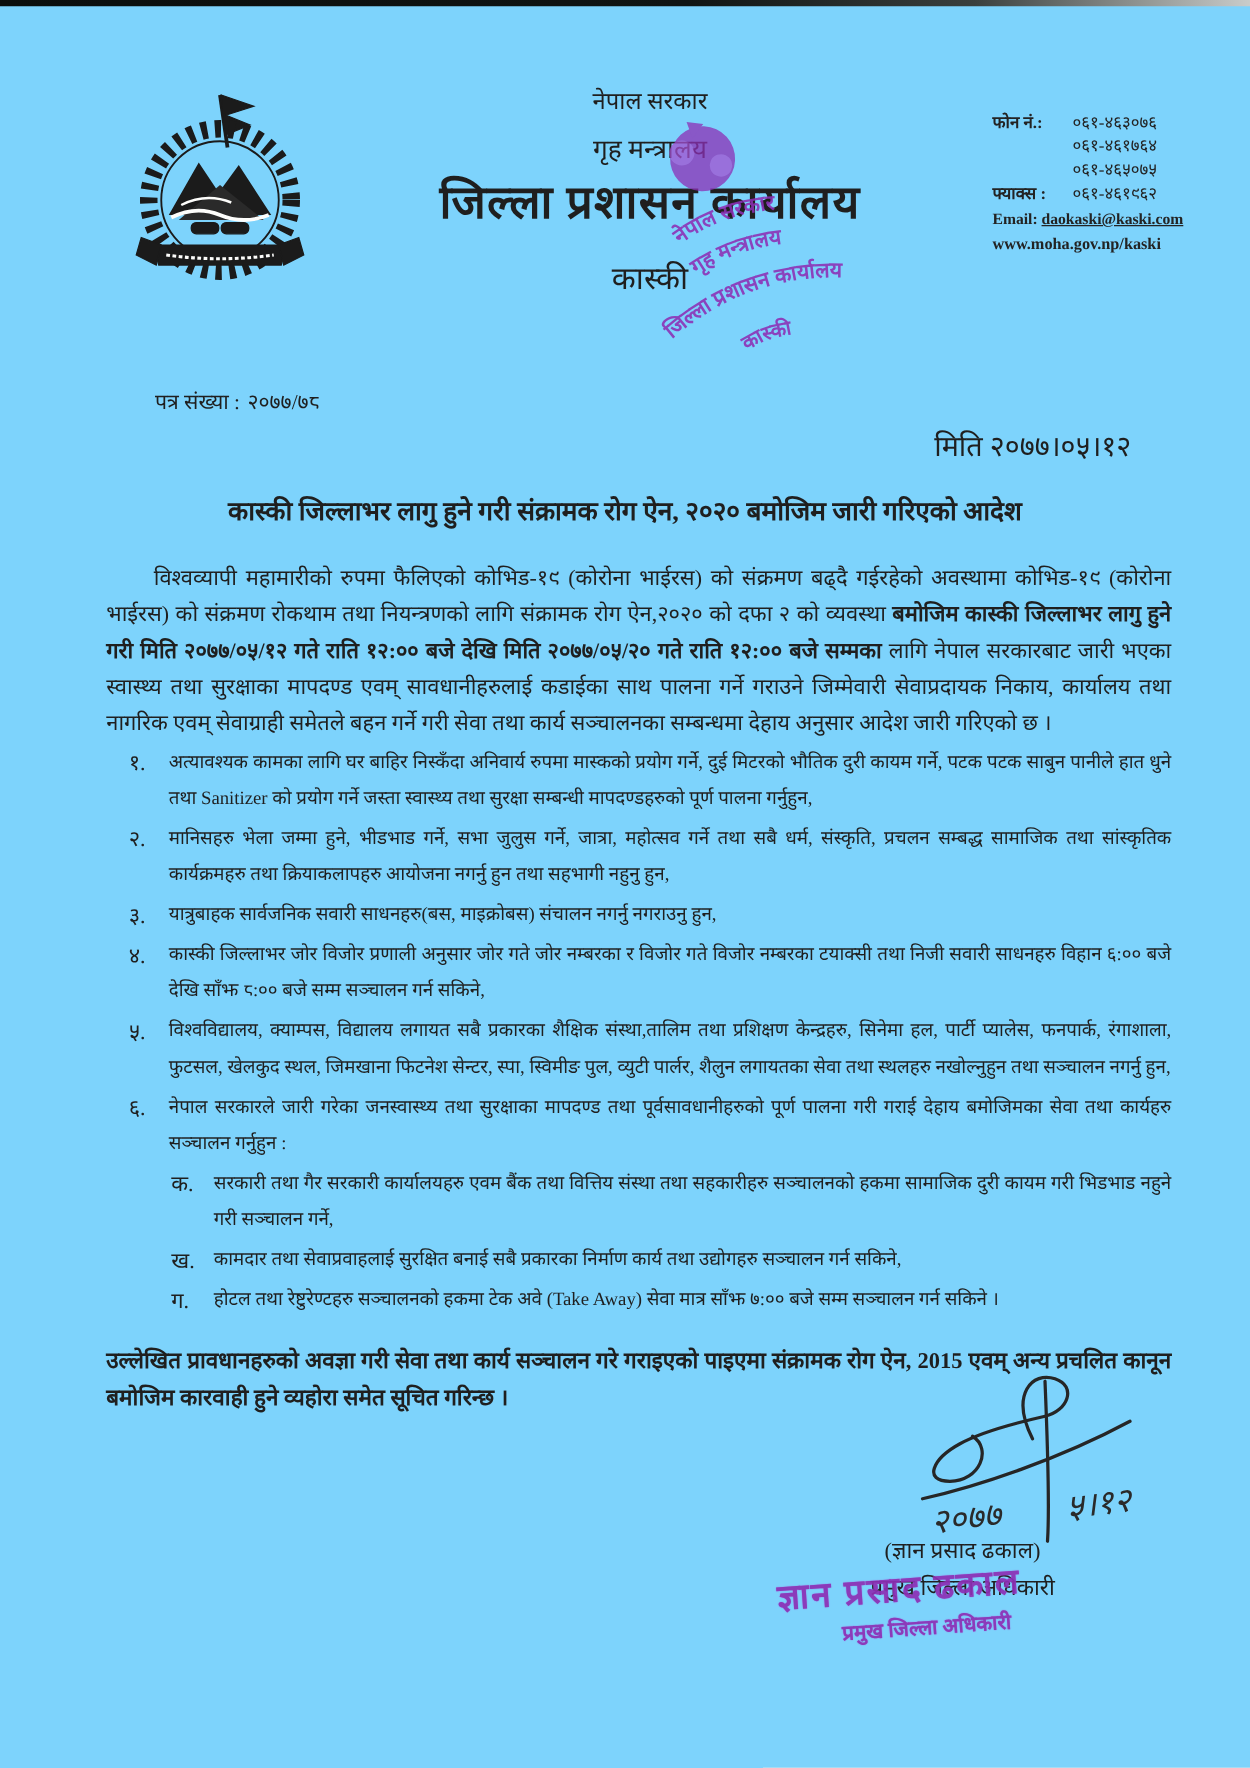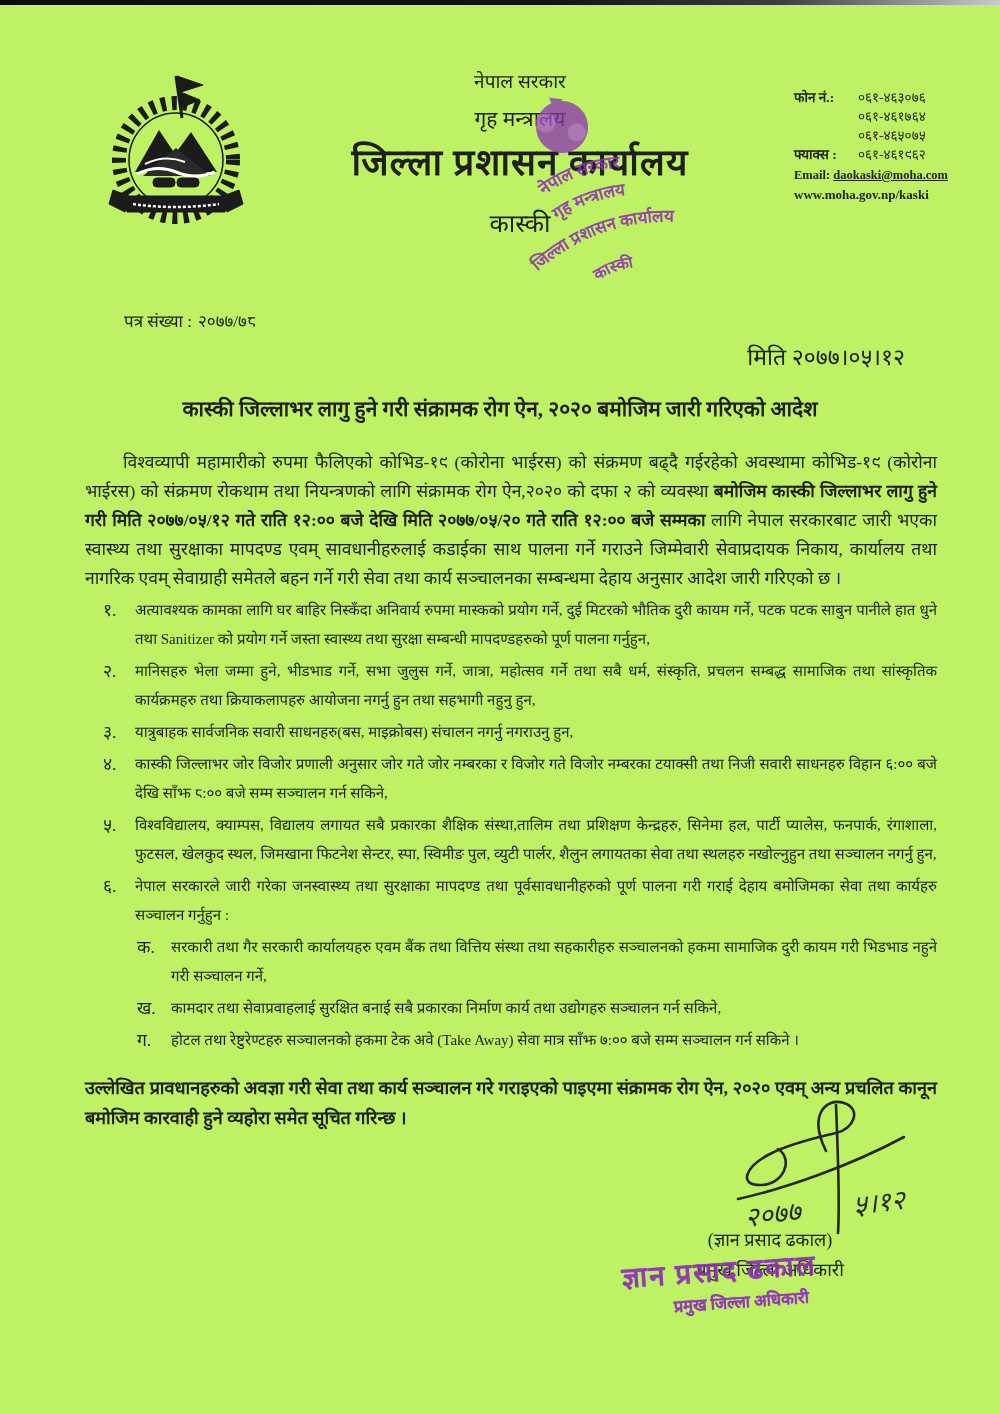--- a/index.html
+++ b/index.html
@@ -6,21 +6,21 @@
   body{
     width:1000px;height:1414px;
     background:#e9e9e7;
     font-family:"Liberation Serif", serif;
     color:#1f1f1f;
     overflow:hidden;
   }
   .page{
     position:relative;
     width:1000px;height:1414px;
-    background:#bef264;
+    background:#7dd3fc;
     overflow:hidden;
   }
   .scan-strip{
     position:absolute;top:0;left:0;width:100%;height:5px;
     background:linear-gradient(90deg,#0b0e0d 0%,#101413 55%,#3a3f3e 78%,#c9ccca 100%);
   }
   
   .header{position:relative;height:225px;margin-top:70px;}
   .emblem{position:absolute;left:95px;top:2px;width:162px;height:152px;}
   .head-center{
@@ -158,21 +158,21 @@
       <div class="c-row">
         <span class="c-label"></span>
         <span class="c-val">०६१-४६५०७५</span>
       </div>
       <div class="c-row">
         <span class="c-label">फ्याक्स :</span>
         <span class="c-val">०६१-४६१९६२</span>
       </div>
       <div class="c-email">
         <span>Email:</span>
-        <span class="underl">daokaski@moha.com</span>
+        <span class="underl">daokaski@kaski.com</span>
       </div>
       <div class="c-web">www.moha.gov.np/kaski</div>
     </div>
   </div>
 
   <div class="meta">
     <div class="ref-line">
       <span class="ref-label">पत्र संख्या :</span>
       <span style="margin-left:6px;">२०७७/७८</span>
     </div>
@@ -217,21 +217,21 @@
         <span class="num">ख.</span>
         <span class="txt">कामदार तथा सेवाप्रवाहलाई सुरक्षित बनाई सबै प्रकारका निर्माण कार्य तथा उद्योगहरु सञ्चालन गर्न सकिने,</span>
       </div>
       <div class="item">
         <span class="num">ग.</span>
         <span class="txt">होटल तथा रेष्टुरेण्टहरु सञ्चालनको हकमा टेक अवे (Take Away) सेवा मात्र साँझ ७:०० बजे सम्म सञ्चालन गर्न सकिने ।</span>
       </div>
     </div>
   </div>
 
-  <p class="closing">उल्लेखित प्रावधानहरुको अवज्ञा गरी सेवा तथा कार्य सञ्चालन गरे गराइएको पाइएमा संक्रामक रोग ऐन, २०२० एवम् अन्य प्रचलित कानून बमोजिम कारवाही हुने व्यहोरा समेत सूचित गरिन्छ ।</p>
+  <p class="closing">उल्लेखित प्रावधानहरुको अवज्ञा गरी सेवा तथा कार्य सञ्चालन गरे गराइएको पाइएमा संक्रामक रोग ऐन, 2015 एवम् अन्य प्रचलित कानून बमोजिम कारवाही हुने व्यहोरा समेत सूचित गरिन्छ ।</p>
 
   <div class="sign-zone">
     <svg class="sign-svg" viewBox="0 0 230 150">
       <g fill="none" stroke="#262626" stroke-width="2.6" stroke-linecap="round">
         <path d="M118 58 C 100 22, 118 4, 136 10 C 154 16, 146 36, 128 40 C 106 45, 78 52, 60 62 C 38 74, 30 92, 52 92 C 76 92, 86 66, 70 56"></path>
         <path d="M30 106 C 75 96, 140 74, 196 44"></path>
         <path d="M128 12 C 130 60, 132 110, 130 140"></path>
       </g>
       <g font-family="'Liberation Serif', serif" font-size="27" fill="#2a2a2a" font-style="italic">
         <text x="38" y="134" transform="rotate(-7 38 134)">२०७७</text>

